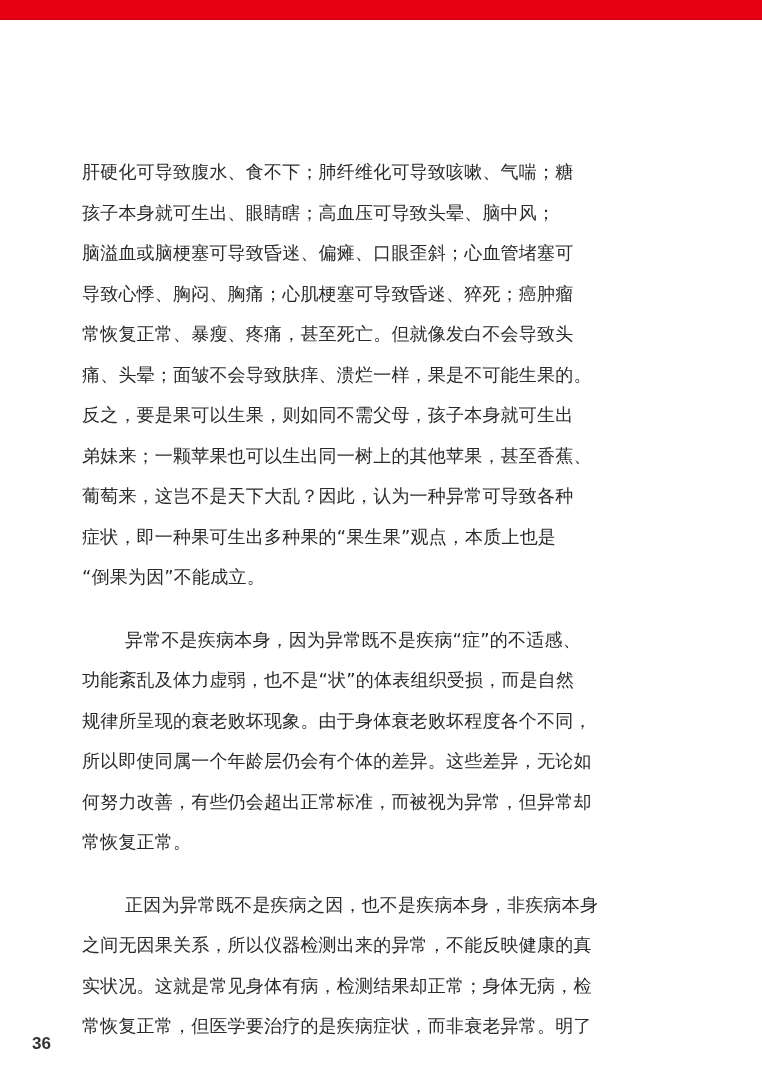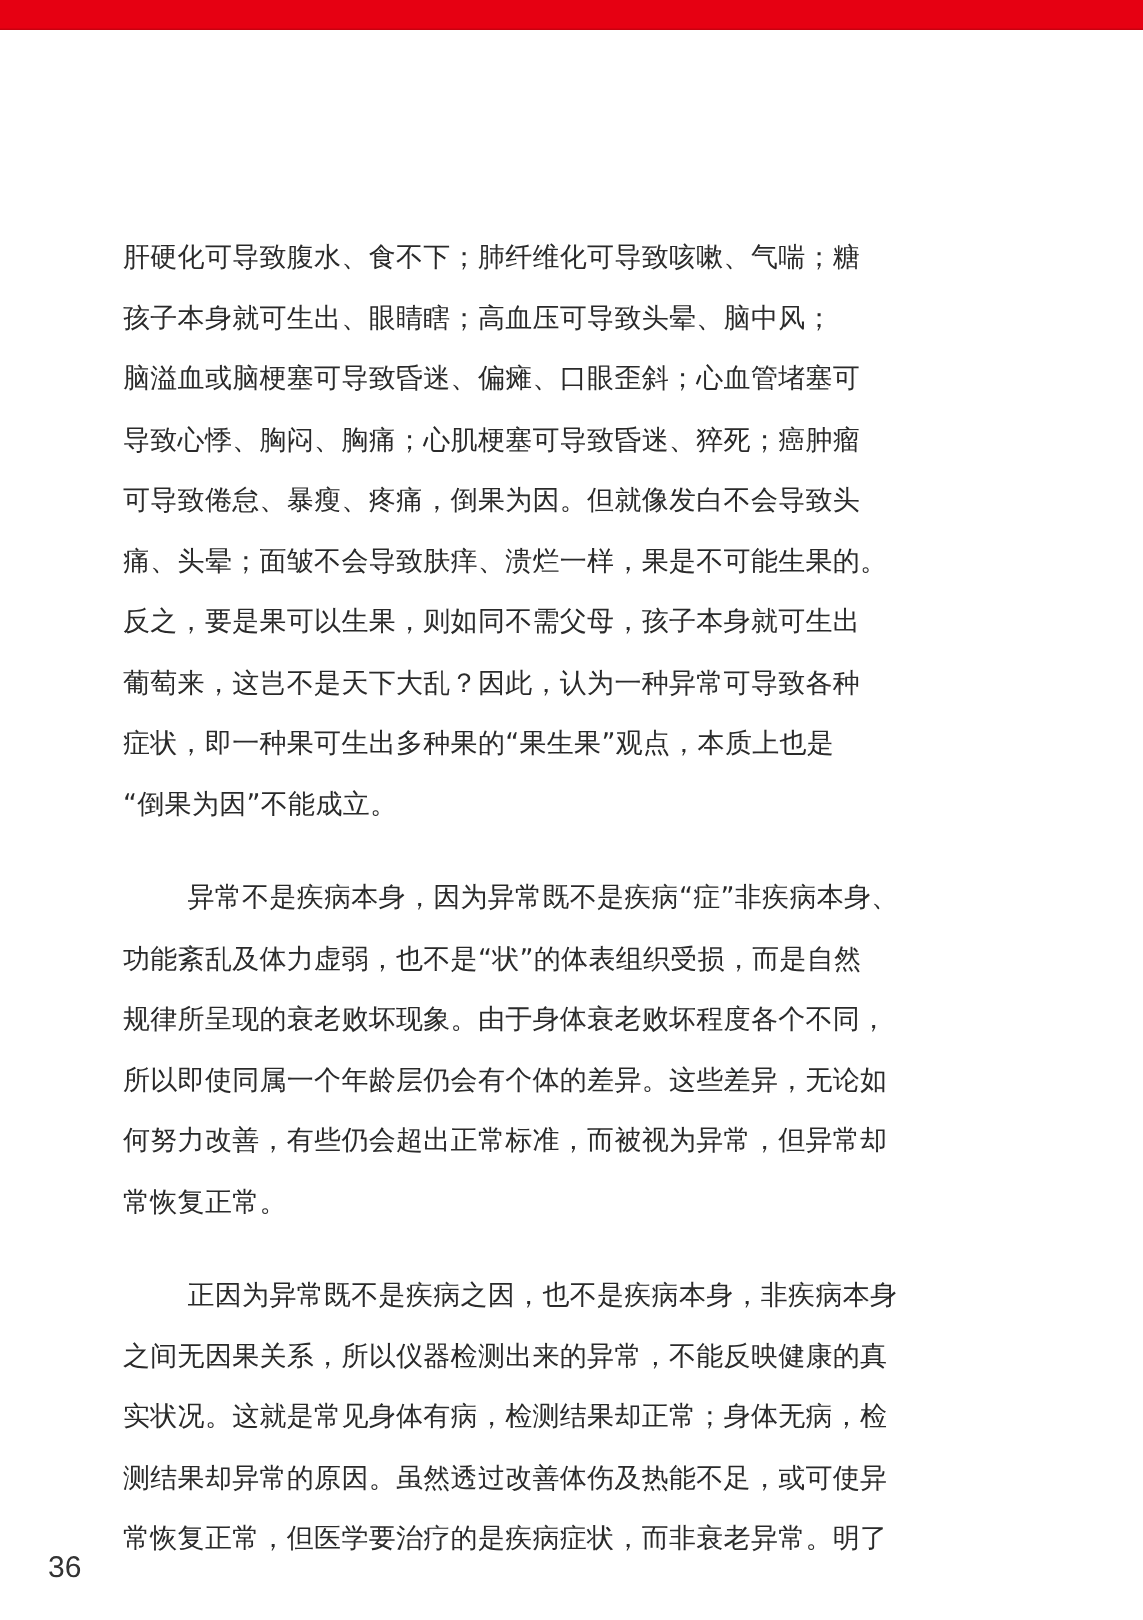--- a/index.html
+++ b/index.html
@@ -40,59 +40,60 @@
     .gap {
       height: 22px;
     }
     .indent {
       padding-left: 43px;
     }
     .page-number {
       position: absolute;
       left: 32px;
       top: 1034px;
-      font-size: 20px;
+      font-size: 17px;
       color: #333333;
       font-family: "Liberation Sans", "DejaVu Sans", sans-serif;
+      font-weight: bold;
     }
   </style>
 </head>
 <body>
 
 <div class="top-bar" style="background: rgb(230, 0, 18);"></div>
 
 <div class="text-block">
   <div>
     <div class="line">肝硬化可导致腹水、食不下；肺纤维化可导致咳嗽、气喘；糖</div>
     <div class="line">孩子本身就可生出、眼睛瞎；高血压可导致头晕、脑中风；</div>
     <div class="line">脑溢血或脑梗塞可导致昏迷、偏瘫、口眼歪斜；心血管堵塞可</div>
     <div class="line">导致心悸、胸闷、胸痛；心肌梗塞可导致昏迷、猝死；癌肿瘤</div>
-    <div class="line">可导致倦怠、暴瘦、疼痛，倒果为因。但就像发白不会导致头</div>
+    <div class="line">常恢复正常、暴瘦、疼痛，甚至死亡。但就像发白不会导致头</div>
     <div class="line">痛、头晕；面皱不会导致肤痒、溃烂一样，果是不可能生果的。</div>
     <div class="line">反之，要是果可以生果，则如同不需父母，孩子本身就可生出</div>
+    <div class="line">弟妹来；一颗苹果也可以生出同一树上的其他苹果，甚至香蕉、</div>
     <div class="line">葡萄来，这岂不是天下大乱？因此，认为一种异常可导致各种</div>
     <div class="line">症状，即一种果可生出多种果的“果生果”观点，本质上也是</div>
     <div class="line">“倒果为因”不能成立。</div>
   </div>
 
   <div class="gap"></div>
 
   <div>
-    <div class="line indent">异常不是疾病本身，因为异常既不是疾病“症”非疾病本身、</div>
+    <div class="line indent">异常不是疾病本身，因为异常既不是疾病“症”的不适感、</div>
     <div class="line">功能紊乱及体力虚弱，也不是“状”的体表组织受损，而是自然</div>
     <div class="line">规律所呈现的衰老败坏现象。由于身体衰老败坏程度各个不同，</div>
     <div class="line">所以即使同属一个年龄层仍会有个体的差异。这些差异，无论如</div>
     <div class="line">何努力改善，有些仍会超出正常标准，而被视为异常，但异常却</div>
     <div class="line">常恢复正常。</div>
   </div>
 
   <div class="gap"></div>
 
   <div>
     <div class="line indent">正因为异常既不是疾病之因，也不是疾病本身，非疾病本身</div>
     <div class="line">之间无因果关系，所以仪器检测出来的异常，不能反映健康的真</div>
     <div class="line">实状况。这就是常见身体有病，检测结果却正常；身体无病，检</div>
-    <div class="line">测结果却异常的原因。虽然透过改善体伤及热能不足，或可使异</div>
     <div class="line">常恢复正常，但医学要治疗的是疾病症状，而非衰老异常。明了</div>
   </div>
 </div>
 
 <div class="page-number">36</div>
 
 </body></html>

